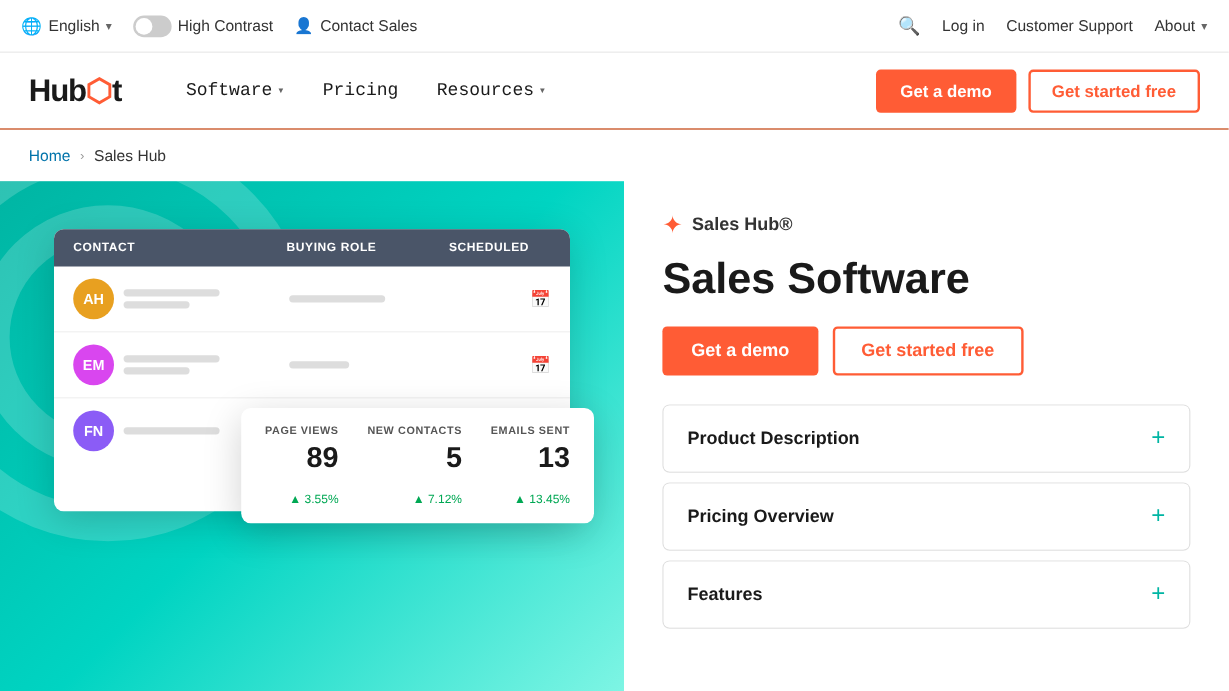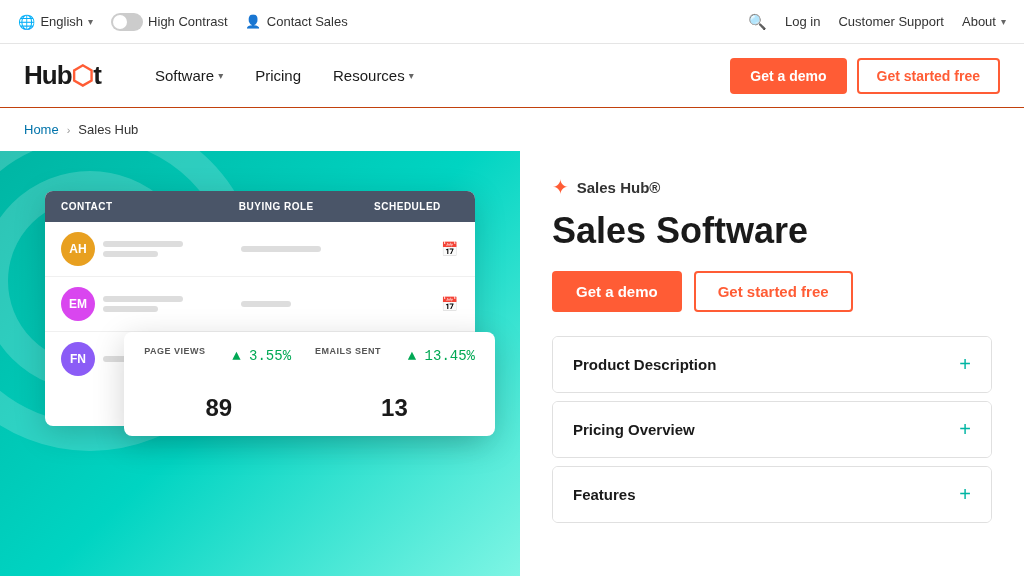--- a/index.html
+++ b/index.html
@@ -34,21 +34,21 @@
       display: flex;
       align-items: center;
       padding: 0 24px;
       height: 64px;
       gap: 0;
     }
     .logo { display: flex; align-items: center; margin-right: 40px; }
     .logo-text { font-size: 26px; font-weight: 700; color: #1a1a1a; letter-spacing: -1px; }
     .logo-dot { color: #ff5c35; }
     .nav-links { display: flex; align-items: center; gap: 4px; flex: 1; }
-    .nav-item { display: flex; align-items: center; gap: 4px; padding: 8px 14px; font-size: 15px; font-weight: 500; color: #1a1a1a; cursor: pointer; border-radius: 4px; }
+    .nav-item { display: flex; align-items: center; gap: 4px; padding: 8px 14px; font-size: 15px; font-weight: 500; color: #1a1a1a; cursor: pointer; border-radius: 4px; font-family: Liberation Mono, monospace; }
     .nav-cta { display: flex; align-items: center; gap: 10px; margin-left: auto; }
     .btn-demo { background: #ff5c35; color: #fff; border: none; padding: 10px 20px; border-radius: 4px; font-size: 14px; font-weight: 600; cursor: pointer; }
     .btn-free { background: #fff; color: #ff5c35; border: 2px solid #ff5c35; padding: 8px 18px; border-radius: 4px; font-size: 14px; font-weight: 600; cursor: pointer; }
 
     
     .breadcrumb { padding: 14px 24px; display: flex; align-items: center; gap: 8px; font-size: 13px; }
     .breadcrumb-home { color: #0073aa; cursor: pointer; }
     .breadcrumb-sep { color: #999; font-size: 11px; }
     .breadcrumb-current { color: #333; }
 
@@ -126,24 +126,24 @@
       bottom: -10px;
       right: -20px;
       background: #fff;
       border-radius: 8px;
       box-shadow: 0 8px 32px rgba(0,0,0,0.18);
       padding: 14px 20px;
       display: flex;
       gap: 24px;
       z-index: 3;
     }
-    .stat-item { display: flex; flex-direction: row; align-items: flex-start; }
+    .stat-item { display: flex; flex-direction: column; align-items: flex-end; }
     .stat-label { font-size: 9px; font-weight: 700; color: #555; text-transform: uppercase; letter-spacing: 0.5px; margin-bottom: 4px; }
-    .stat-value { font-size: 24px; font-weight: 700; color: #1a1a1a; margin-top: 48px; }
-    .stat-change { font-size: 14px; color: #00a854; margin-top: 2px; font-family: Liberation Mono, monospace; }
+    .stat-value { font-size: 24px; font-weight: 700; color: #1a1a1a; }
+    .stat-change { font-size: 10px; color: #00a854; margin-top: 15px; }
     .stat-change::before { content: '▲ '; }
 
     
     .right-panel { flex: 1; padding: 24px 32px; overflow-y: auto; }
     .product-badge { display: flex; align-items: center; gap: 8px; margin-bottom: 12px; }
     .star-icon { color: #ff5c35; font-size: 20px; }
     .badge-text { font-size: 15px; font-weight: 700; color: #333; }
     .product-title { font-size: 36px; font-weight: 800; color: #1a1a1a; margin-bottom: 20px; line-height: 1.1; }
     .cta-row { display: flex; gap: 12px; margin-bottom: 24px; }
     .btn-demo-lg { background: #ff5c35; color: #fff; border: none; padding: 12px 24px; border-radius: 4px; font-size: 15px; font-weight: 600; cursor: pointer; }
@@ -278,20 +278,25 @@
         <div class="crm-right"></div>
       </div>
 
       <div class="stats-popup">
         <div class="stat-item">
           <span class="stat-label">PAGE VIEWS</span>
           <span class="stat-value">89</span>
           <span class="stat-change">3.55%</span>
         </div>
         <div class="stat-item">
+          <span class="stat-label">NEW CONTACTS</span>
+          <span class="stat-value">5</span>
+          <span class="stat-change">7.12%</span>
+        </div>
+        <div class="stat-item">
           <span class="stat-label">EMAILS SENT</span>
           <span class="stat-value">13</span>
           <span class="stat-change">13.45%</span>
         </div>
       </div>
     </div>
   </div>
 
   <div class="right-panel">
     <div class="product-badge">

